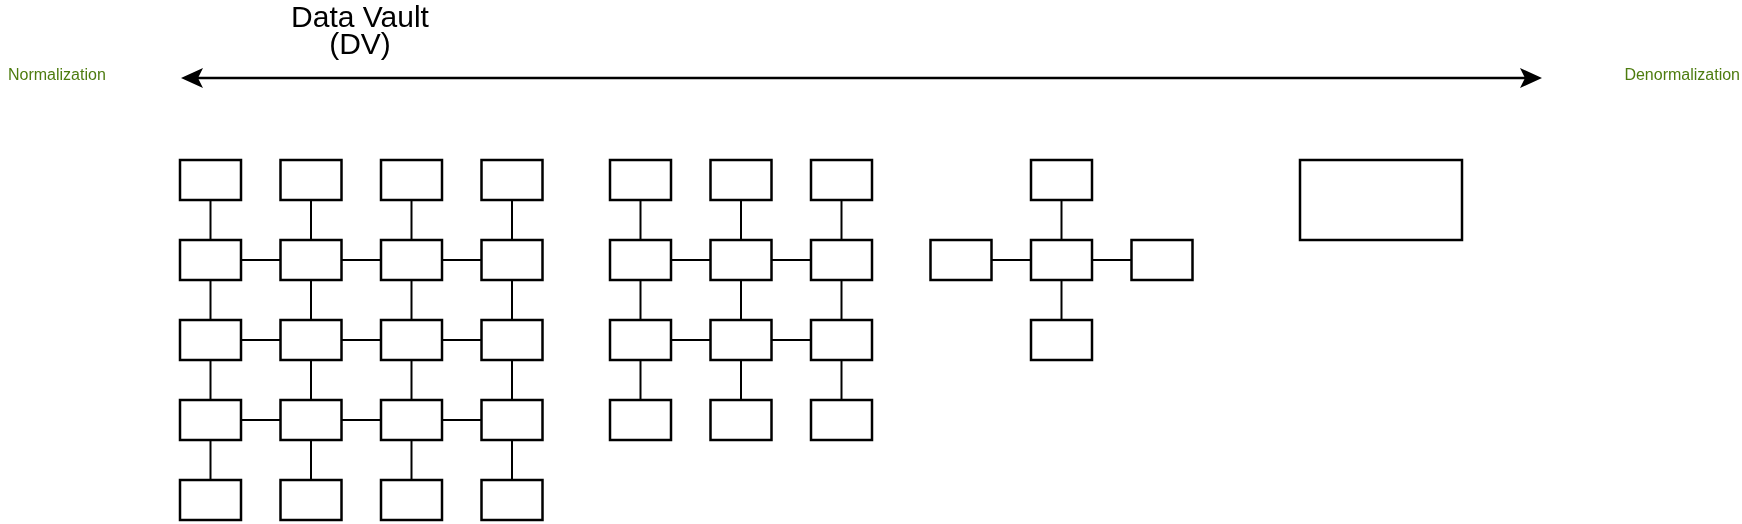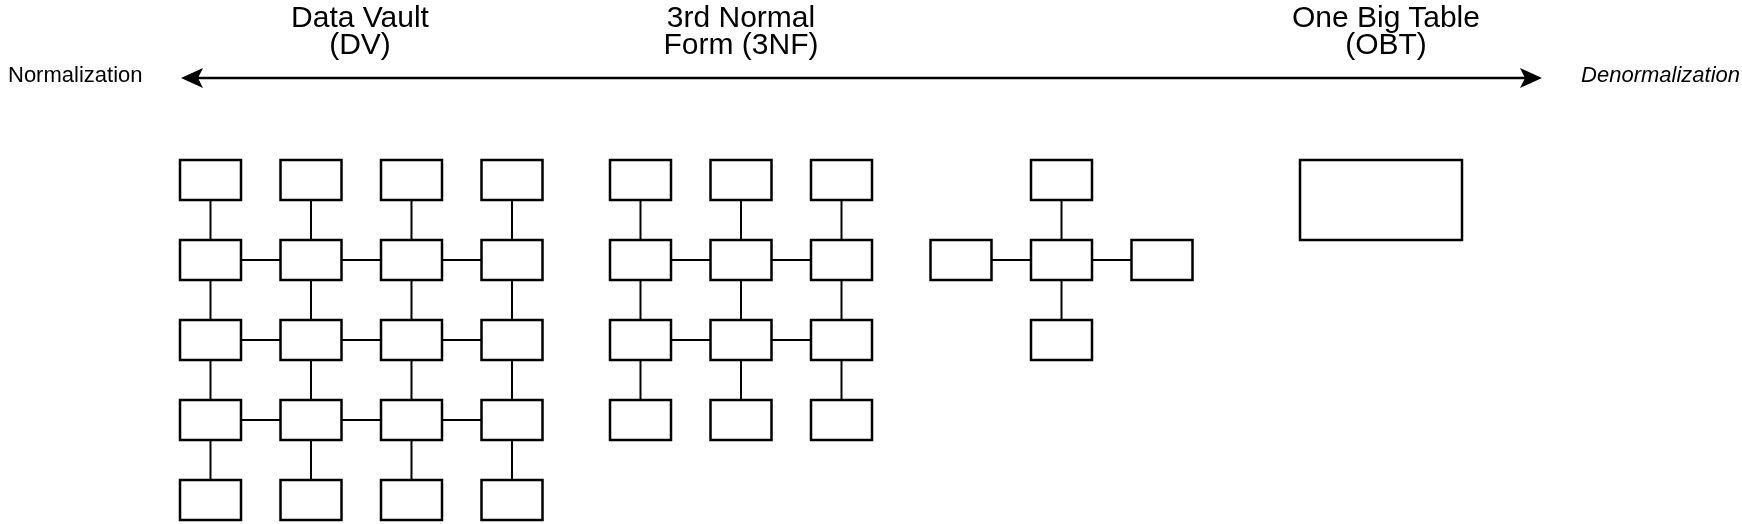--- a/index.html
+++ b/index.html
@@ -19,27 +19,27 @@
     transform: translateX(-50%);
     text-align: center;
     white-space: pre-line;
     font-size: 30px;
     line-height: 27px;
     color: #000000;
   }
   .axis-label {
     position: absolute;
     top: 61px;
-    font-size: 22px;
+    font-size: 16px;
     line-height: 27px;
     white-space: nowrap;
-    color: #000000;
+    color: #4d7c0f;
   }
   .axis-label.left  { left: 8px; }
-  .axis-label.right { right: 2px; font-style: italic; }
+  .axis-label.right { right: 2px; }
 </style>
 </head>
 <body>
 
 <div class="canvas">
   <svg id="diagram-svg" width="1742" height="524" viewBox="0 0 1742 524">
       <line x1="197" y1="78" x2="1526" y2="78" stroke="#000000" stroke-width="2"></line>
       <line x1="197" y1="78" x2="1526" y2="78" stroke="#000000" stroke-width="2.5"></line>
       <polygon points="181,78 203,68 198,78 203,88" fill="#000000"></polygon>
       <polygon points="1542,78 1520,68 1525,78 1520,88" fill="#000000"></polygon>
@@ -123,17 +123,13 @@
       <rect x="1031" y="320" width="61" height="40" fill="#ffffff" stroke="#000000" stroke-width="2.5"></rect>
       <rect x="1031" y="240" width="61" height="40" fill="#ffffff" stroke="#000000" stroke-width="2.5"></rect>
       <rect x="1300" y="160" width="162" height="80" fill="#ffffff" stroke="#000000" stroke-width="2.5"></rect>
     </svg>
 
   <div class="axis-label left">Normalization</div>
   <div class="axis-label right">Denormalization</div>
 
   <div class="method-title" style="left:360px">Data Vault
 (DV)</div>
-  <div class="method-title" style="left:741px">3rd Normal
-Form (3NF)</div>
-  <div class="method-title" style="left:1386px">One Big Table
-(OBT)</div>
 </div>
 
 </body></html>

